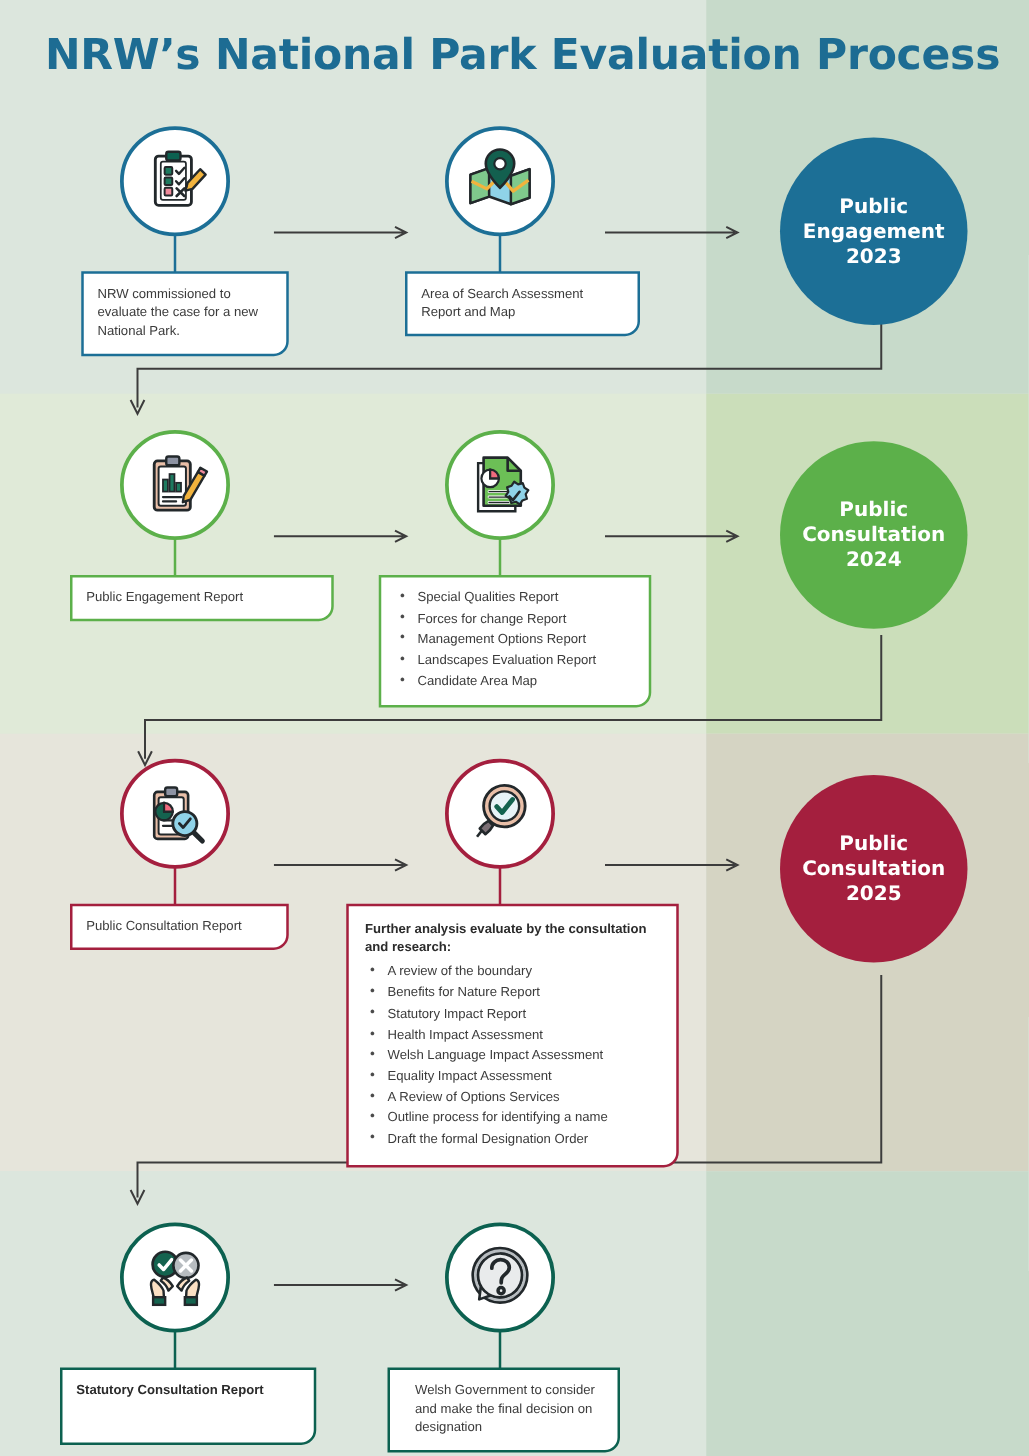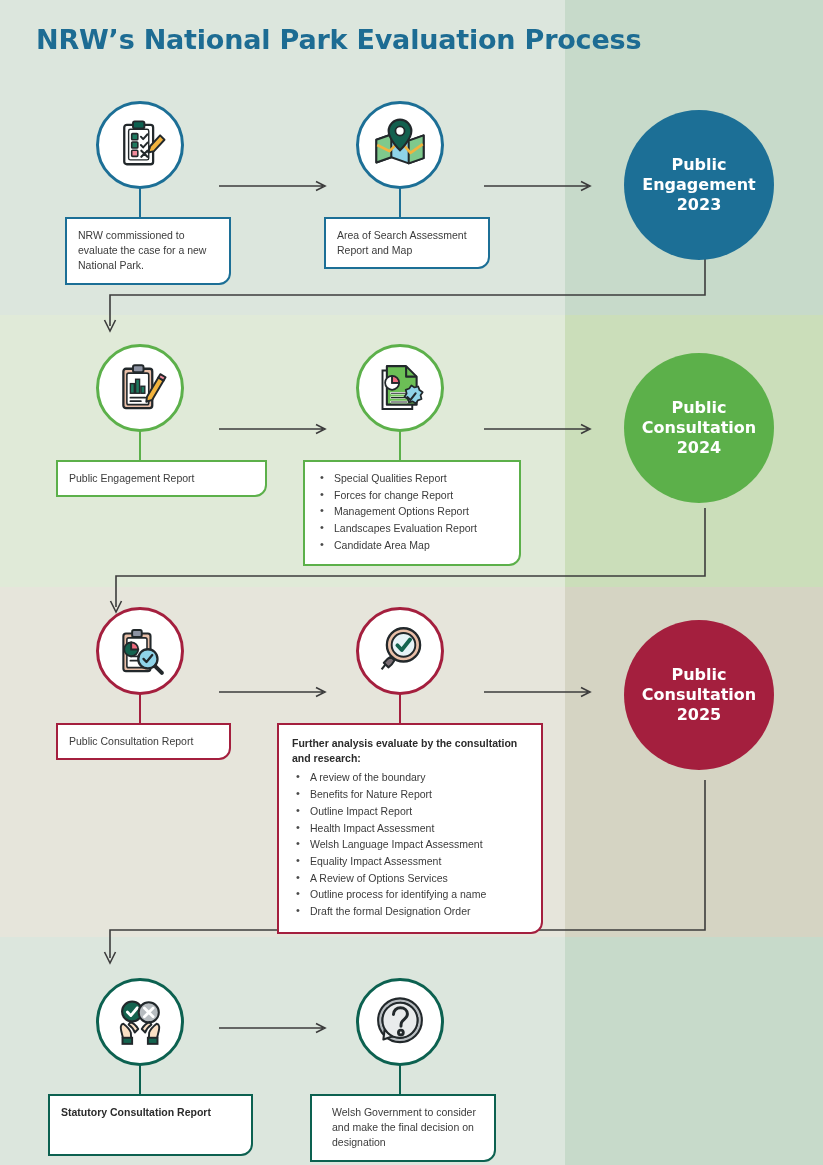--- a/index.html
+++ b/index.html
@@ -13,21 +13,21 @@
   #canvas{position:relative;width:823px;height:1165px;overflow:hidden;}
 
   
   .band{position:absolute;left:0;width:823px;}
   .band .lhs{position:absolute;left:0;top:0;bottom:0;width:565px;}
   .band .rhs{position:absolute;left:565px;top:0;bottom:0;right:0;}
 
   
   .title{
     position:absolute;left:36px;top:24px;
-    font-size:27px;font-weight:bold;letter-spacing:-0.2px;
+    font-size:34px;font-weight:bold;letter-spacing:-0.2px;
     color:#1D6C93;
     font-family:"DejaVu Sans", sans-serif;
   }
 
   
   .stage-circle{
     position:absolute;border-radius:50%;
     display:flex;align-items:center;justify-content:center;
     text-align:center;color:#ffffff;font-weight:bold;
     font-size:16px;line-height:1.25;
@@ -161,21 +161,21 @@
           <path d="M42 27 L42 53" stroke="#22282b" stroke-width="2"></path>
           <path d="M5 26 L22 20 L22 46 L5 52 Z" fill="#7fc98c" stroke="#22282b" stroke-width="2.2" stroke-linejoin="round"></path>
           <path d="M42 27 L59 21 L59 47 L42 53 Z" fill="#7fc98c" stroke="#22282b" stroke-width="2.2" stroke-linejoin="round"></path>
           <path d="M6 32 L20 39 L32 27 L44 41 L58 31" stroke="#f2b33d" stroke-width="3" fill="none" stroke-linejoin="round"></path>
           <path d="M32 3 c-7.2 0-13 5.8-13 13 0 9.7 13 22 13 22 s13-12.3 13-22 c0-7.2-5.8-13-13-13z" fill="#13604f" stroke="#22282b" stroke-width="2.4"></path>
           <circle cx="32" cy="16" r="5.2" fill="#ffffff" stroke="#22282b" stroke-width="2"></circle>
         </svg>
       </span>
     </div>
     <div class="stem" style="left:399px;top:187px;height:32px;background:#1C6F96;"></div>
-    <div class="box" style="left:324px;top:217px;width:166px;min-height:48px;border-color:#1C6F96;">
+    <div class="box" style="left:324px;top:217px;width:188px;min-height:48px;border-color:#1C6F96;">
       <p>Area of Search Assessment Report and Map</p>
     </div>
 
     <div class="arrow" style="left:484px;top:180px;width:112px;">
       <svg width="112" height="12" viewBox="0 0 112 12">
           <path d="M0 6 H104 M97 1.5 L106 6 L97 10.5" stroke="#3c3c3c" stroke-width="1.6" fill="none"></path>
         </svg>
     </div>
   </div>
 
@@ -296,21 +296,21 @@
           <path d="M21.5 38.5 c-3 1.5-6 4.2-8 7 l5.2 5.2 c2.8-2 5.5-5 7-8 z" fill="#7b6f75" stroke="#22282b" stroke-width="2.4" stroke-linejoin="round"></path>
         </svg>
       </span>
     </div>
     <div class="stem" style="left:399px;top:693px;height:32px;background:#A41F3E;"></div>
     <div class="box" style="left:277px;top:723px;width:266px;min-height:170px;border-color:#A41F3E;padding:11px 13px;">
       <span class="hdr">Further analysis evaluate by the consultation and research:</span>
       <ul>
         <li>A review of the boundary</li>
         <li>Benefits for Nature Report</li>
-        <li>Outline Impact Report</li>
+        <li>Statutory Impact Report</li>
         <li>Health Impact Assessment</li>
         <li>Welsh Language Impact Assessment</li>
         <li>Equality Impact Assessment</li>
         <li>A Review of Options Services</li>
         <li>Outline process for identifying a name</li>
         <li>Draft the formal Designation Order</li>
       </ul>
     </div>
 
     <div class="arrow" style="left:484px;top:686px;width:112px;">

